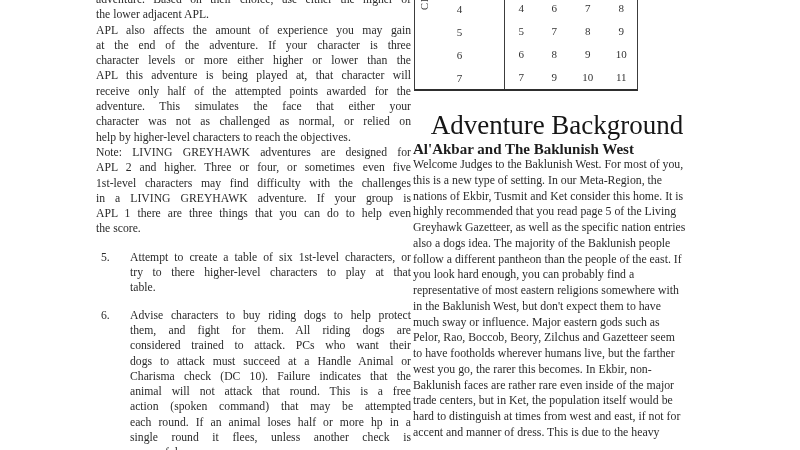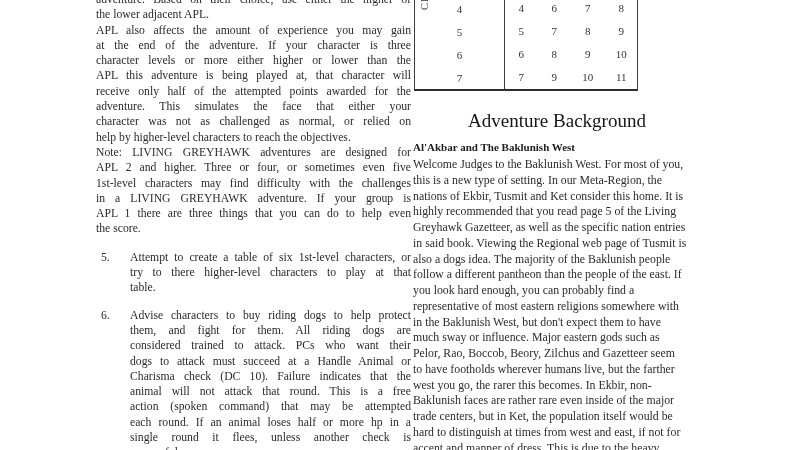--- a/index.html
+++ b/index.html
@@ -40,26 +40,26 @@
   .apl-cell{text-align:center;}
   .apl-cell.data-first{border-left:1.5px solid #3c3c3c;height:23px;line-height:23px;}
   .apl-cell.data{height:23px;line-height:23px;}
   .cr-label{
     position:absolute;left:4px;top:-6px;
     writing-mode:vertical-rl;transform:rotate(180deg);
     font-size:10.5px;letter-spacing:1px;color:#333;
   }
   .section-heading{
     position:absolute;left:411px;top:110px;width:292px;
-    font-size:19px;text-align:center;color:#151515;
+    font-size:27px;text-align:center;color:#151515;
     font-family:"Liberation Serif","DejaVu Serif",serif;
   }
   .subsection-heading{
     position:absolute;left:413px;top:141px;width:292px;
-    font-size:11px;font-weight:bold;color:#1c1c1c;
+    font-size:15px;font-weight:bold;color:#1c1c1c;
   }
   .col-right-body{
     position:absolute;left:413px;top:157px;width:292px;
     font-size:11.8px;line-height:15.75px;color:#2b2b2b;
   }
   .rln{white-space:nowrap;height:15.75px;overflow:visible;}
 </style>
 </head>
 <body>
 
@@ -139,21 +139,20 @@
 </div>
 
 <div class="section-heading">Adventure Background</div>
 <div class="subsection-heading">Al'Akbar and The Baklunish West</div>
 <div class="col-right-body" id="right-body">
     <div class="rln">Welcome Judges to the Baklunish West. For most of you,</div>
     <div class="rln">this is a new type of setting. In our Meta-Region, the</div>
     <div class="rln">nations of Ekbir, Tusmit and Ket consider this home. It is</div>
     <div class="rln">highly recommended that you read page 5 of the Living</div>
     <div class="rln">Greyhawk Gazetteer, as well as the specific nation entries</div>
-    <div class="rln">in said book. Viewing the Regional web page of Tusmit is</div>
     <div class="rln">also a dogs idea. The majority of the Baklunish people</div>
     <div class="rln">follow a different pantheon than the people of the east. If</div>
     <div class="rln">you look hard enough, you can probably find a</div>
     <div class="rln">representative of most eastern religions somewhere with</div>
     <div class="rln">in the Baklunish West, but don't expect them to have</div>
     <div class="rln">much sway or influence. Major eastern gods such as</div>
     <div class="rln">Pelor, Rao, Boccob, Beory, Zilchus and Gazetteer seem</div>
     <div class="rln">to have footholds wherever humans live, but the farther</div>
     <div class="rln">west you go, the rarer this becomes. In Ekbir, non-</div>
     <div class="rln">Baklunish faces are rather rare even inside of the major</div>

